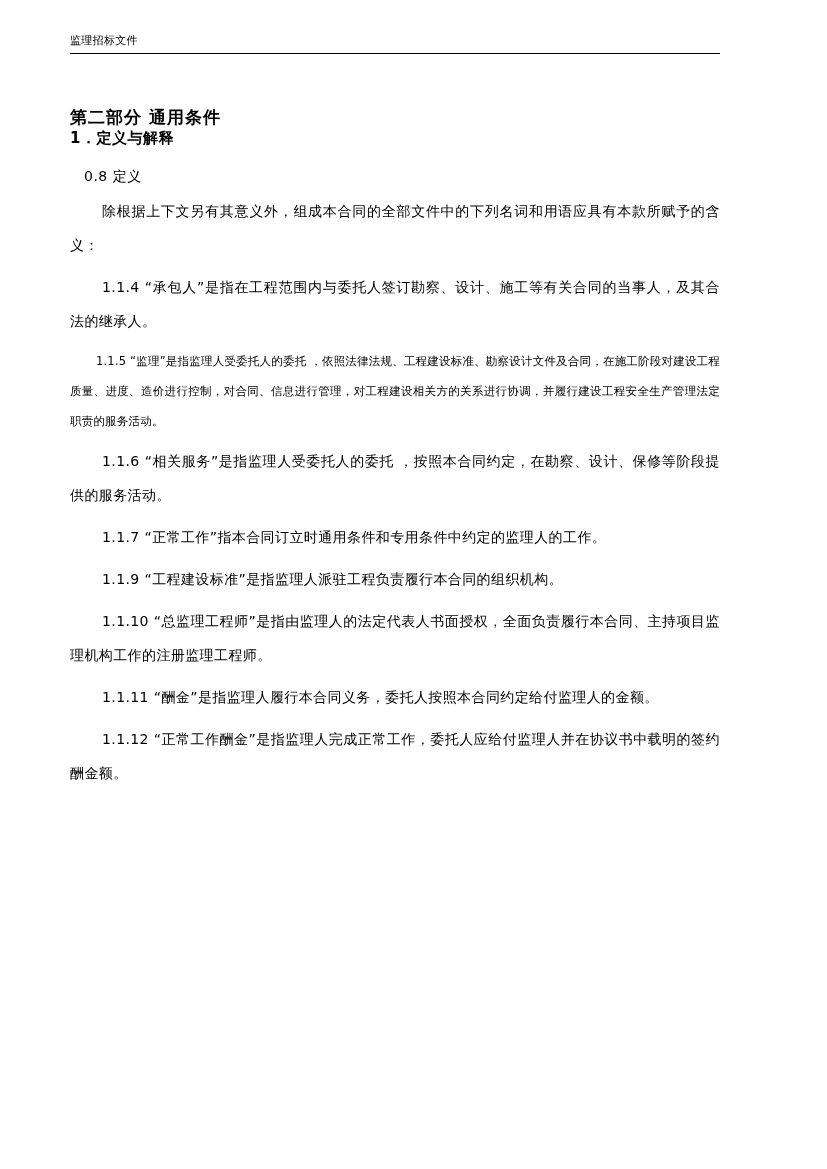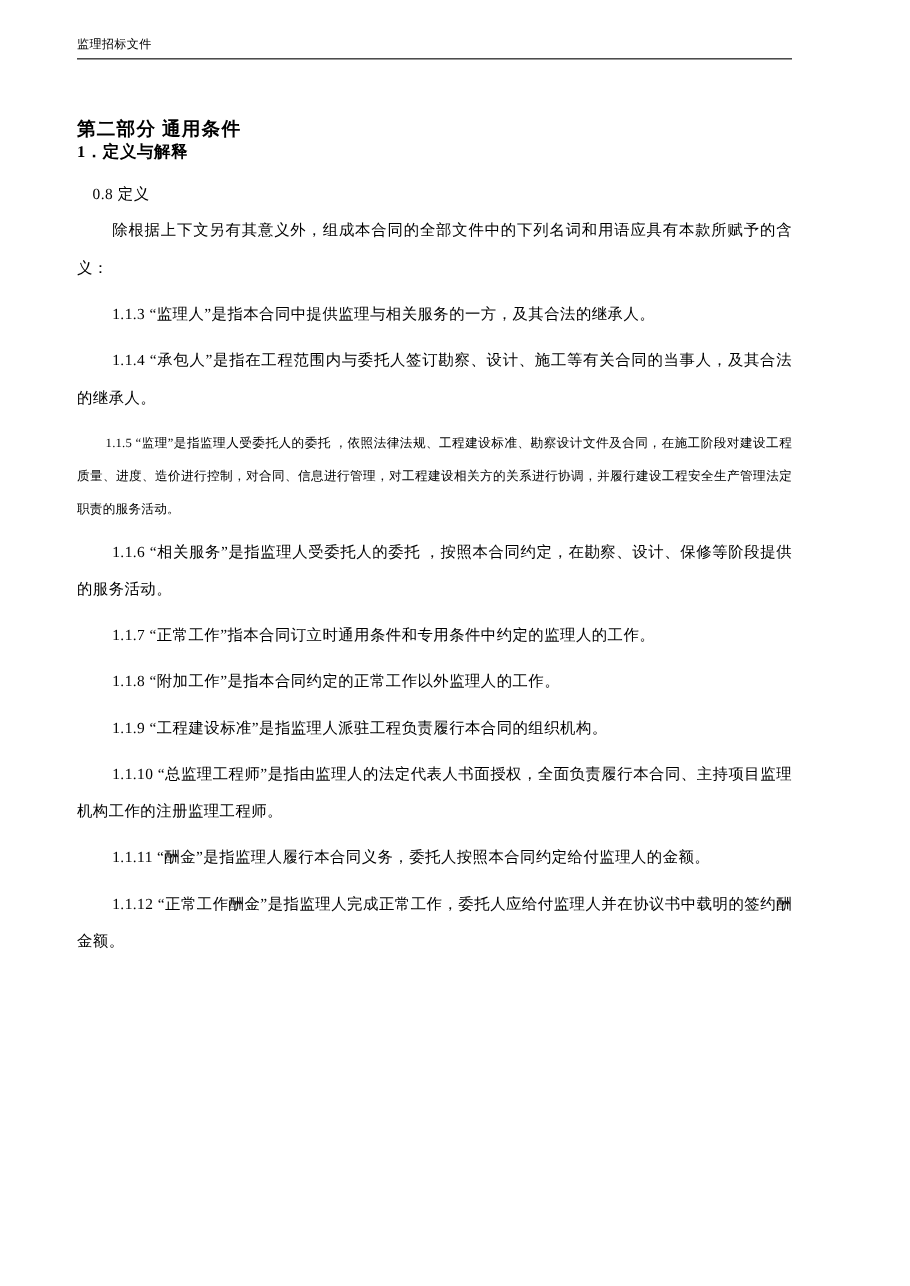--- a/index.html
+++ b/index.html
@@ -15,21 +15,20 @@
     box-sizing: border-box;
     font-family: "DejaVu Sans", "Liberation Sans", sans-serif;
     color: #000000;
     overflow: hidden;
   }
   .content {
     position: absolute;
     left: 70px;
     top: 32px;
     width: 650px;
-    font-family: Liberation Serif, serif;
   }
   .header-area {
     width: 650px;
   }
   .header-text {
     font-size: 11px;
     line-height: 18px;
     color: #000;
     padding-bottom: 3px;
     letter-spacing: 0.3px;
@@ -88,25 +87,23 @@
       <div class="header-rule"></div>
     </div>
 
     <div class="doc-title">第二部分  通用条件</div>
 
     <div class="section-heading">1．定义与解释</div>
 
     <div class="sub-heading">0.8 定义</div>
 
     <div class="para indent">除根据上下文另有其意义外，组成本合同的全部文件中的下列名词和用语应具有本款所赋予的含义：</div>
-    <div class="para indent">1.1.3 “监理人”是指本合同中提供监理与相关服务的一方，及其合法的继承人。</div>
     <div class="para indent">1.1.4 “承包人”是指在工程范围内与委托人签订勘察、设计、施工等有关合同的当事人，及其合法的继承人。</div>
     <div class="para small indent"> 1.1.5 “监理”是指监理人受委托人的委托 ，依照法律法规、工程建设标准、勘察设计文件及合同，在施工阶段对建设工程质量、进度、造价进行控制，对合同、信息进行管理，对工程建设相关方的关系进行协调，并履行建设工程安全生产管理法定职责的服务活动。</div>
     <div class="para indent">1.1.6 “相关服务”是指监理人受委托人的委托 ，按照本合同约定，在勘察、设计、保修等阶段提供的服务活动。</div>
     <div class="para indent">1.1.7 “正常工作”指本合同订立时通用条件和专用条件中约定的监理人的工作。</div>
-    <div class="para indent">1.1.8 “附加工作”是指本合同约定的正常工作以外监理人的工作。</div>
     <div class="para indent">1.1.9 “工程建设标准”是指监理人派驻工程负责履行本合同的组织机构。</div>
     <div class="para indent">1.1.10 “总监理工程师”是指由监理人的法定代表人书面授权，全面负责履行本合同、主持项目监理机构工作的注册监理工程师。</div>
     <div class="para indent">1.1.11 “酬金”是指监理人履行本合同义务，委托人按照本合同约定给付监理人的金额。</div>
     <div class="para indent">1.1.12 “正常工作酬金”是指监理人完成正常工作，委托人应给付监理人并在协议书中载明的签约酬金额。</div>
 
   </div>
 </div>
 
 </body></html>

